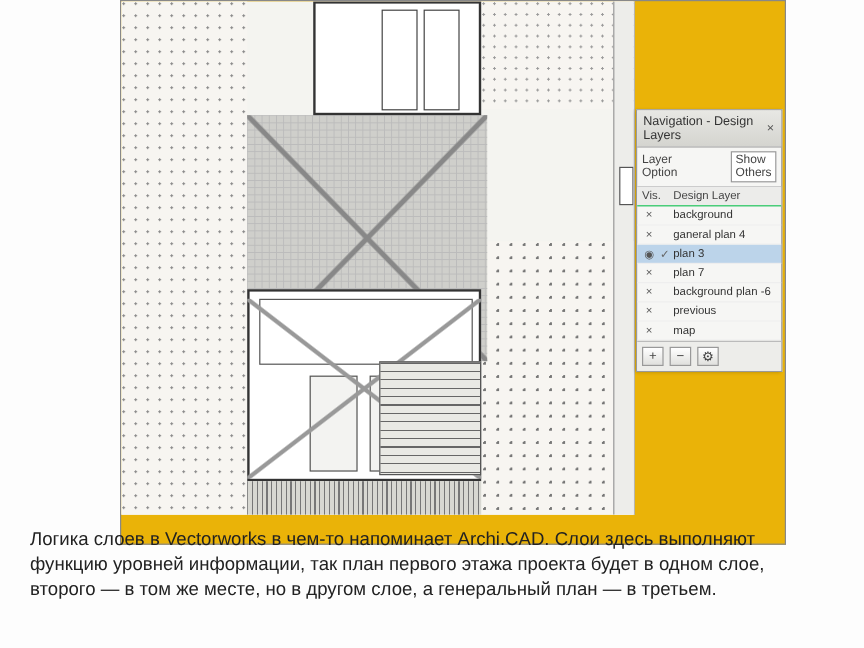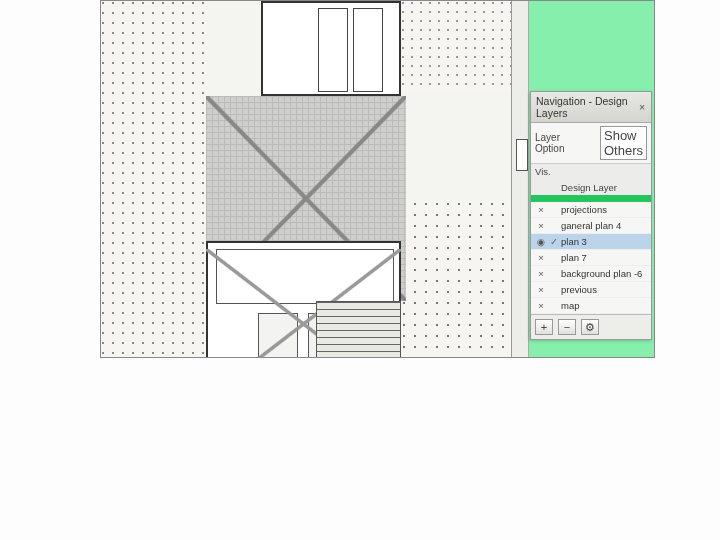--- a/index.html
+++ b/index.html
@@ -13,23 +13,23 @@
   .container {
     width: 720px;
     height: 540px;
     position: relative;
   }
   .screenshot-frame {
     position: absolute;
     left: 100px;
     top: 0;
     width: 555px;
-    height: 358px;
+    height: 454px;
     border: 1px solid #888;
-    background: #86efac;
+    background: #eab308;
     overflow: hidden;
   }
   .drawing-area {
     position: absolute;
     left: 0; top: 0;
     width: 428px; height: 428px;
     background: #f4f4f0;
     border-right: 1px solid #aaa;
     overflow: hidden;
   }
@@ -161,33 +161,33 @@
   .palette-row2 {
     display:flex; gap:20px;
     padding:3px 4px;
     border-bottom:1px solid #ccc;
     align-items:center;
     color:#444;
   }
   .palette-row2 .sel {
     border:1px solid #999; background:#fff;
     padding:1px 3px;
-    font-size:13px;
+    font-size:10px;
     flex:1;
   }
   .colhead {
     display:flex;
     padding:2px 4px;
-    border-bottom:7px solid #22c55e;
+    border-bottom:1px solid #22c55e;
     font-size:9.5px;
     color:#444;
     background:#ececea;
   }
   .colhead .c1 { width:26px; }
-  .colhead .c2 { flex:1;margin-top:16px; }
+  .colhead .c2 { flex:1; }
   .layers { }
   .layer-row {
     display:flex;
     align-items:center;
     padding:1px 4px;
     font-size:9.5px;
     color:#333;
     border-bottom:1px solid #eee;
     height:16px;
   }
@@ -261,21 +261,21 @@
         <span class="sel">Show Others</span>
       </div>
       <div class="colhead">
         <span class="c1">Vis.</span>
         <span class="c2">Design Layer</span>
       </div>
       <div class="layers">
         <div class="layer-row">
           <span class="vis">×</span>
           <span class="mark"></span>
-          <span class="nm">projections</span>
+          <span class="nm">background</span>
         </div>
         <div class="layer-row">
           <span class="vis">×</span>
           <span class="mark"></span>
           <span class="nm">ganeral plan 4</span>
         </div>
         <div class="layer-row sel-row">
           <span class="vis">◉</span>
           <span class="mark">✓</span>
           <span class="nm">plan 3</span>
@@ -303,14 +303,15 @@
       </div>
       <div class="palette-footer">
         <div class="sqbtn">+</div>
         <div class="sqbtn">−</div>
         <div class="sqbtn">⚙</div>
       </div>
     </div>
 
   </div>
 
+  <div class="caption">Логика слоев в Vectorworks в чем-то напоминает Archi.CAD. Слои здесь выполняют функцию уровней информации, так план первого этажа проекта будет в одном слое, второго — в том же месте, но в другом слое, а генеральный план — в третьем.</div>
 
 </div>
 
 </body></html>

